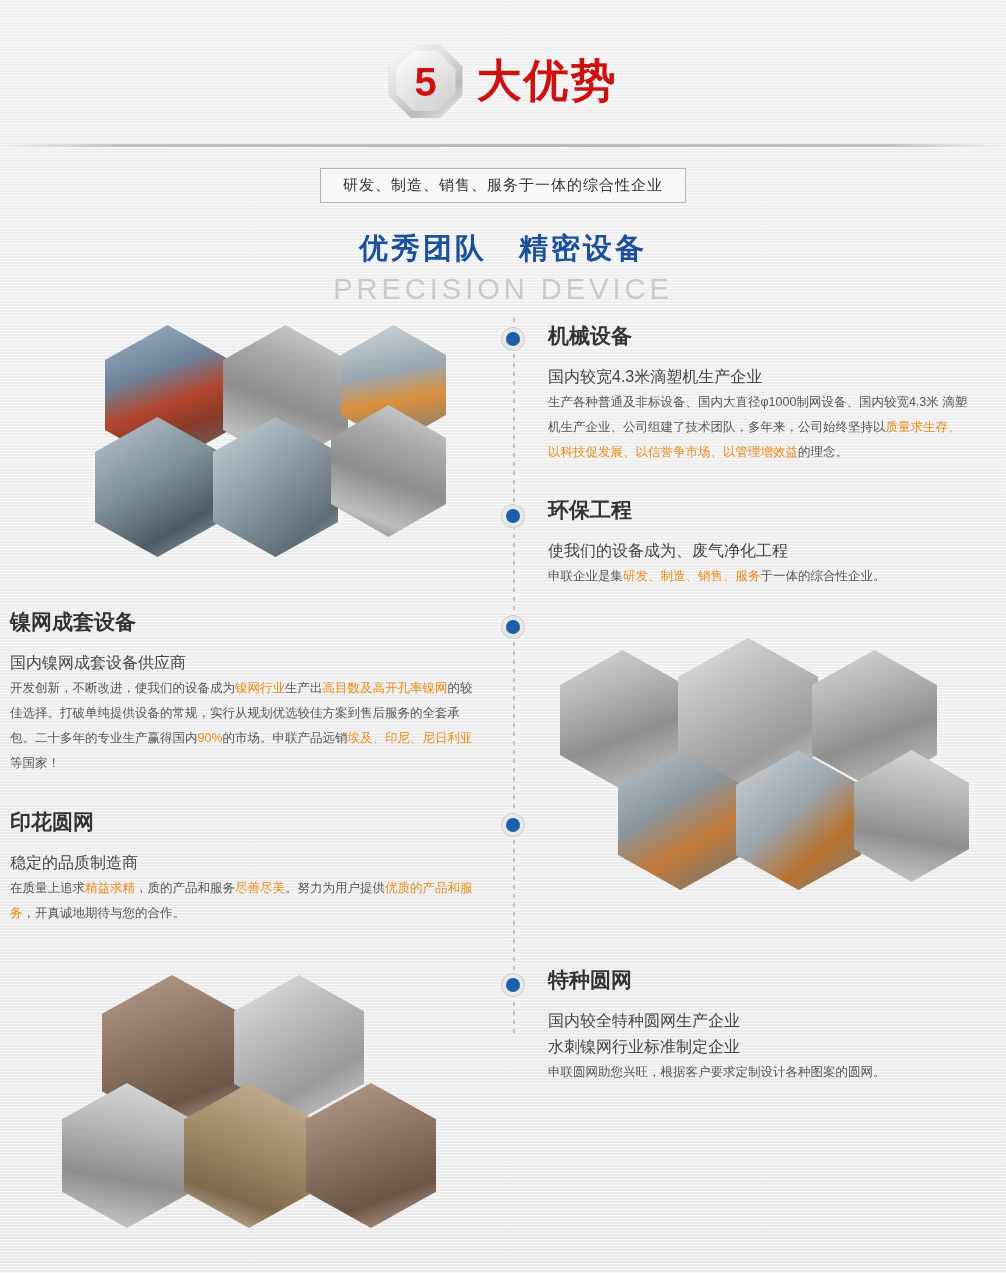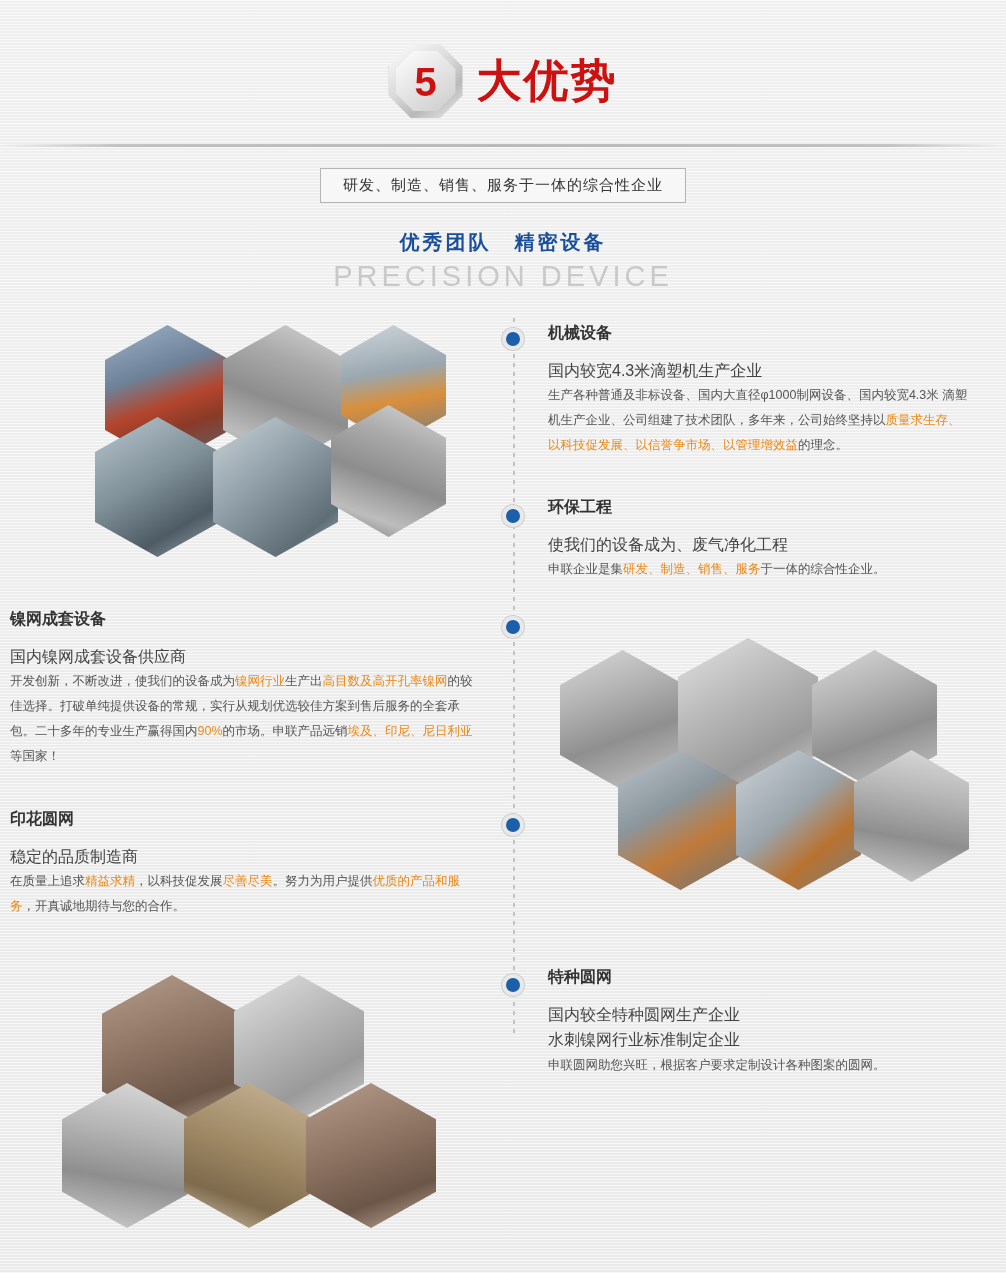--- a/index.html
+++ b/index.html
@@ -109,21 +109,21 @@
     padding: 7px 22px;
     font-size: 15px;
     color: #333;
     letter-spacing: 1px;
   }
   .section-title {
     text-align: center;
     margin-top: 26px;
   }
   .section-title .cn {
-    font-size: 20px;
+    font-size: 29px;
     font-weight: bold;
     color: #1a4f9c;
     letter-spacing: 3px;
   }
   .section-title .en {
     margin-top: 4px;
     font-size: 29px;
     color: #c9c9c9;
     letter-spacing: 4px;
     font-weight: normal;
@@ -147,21 +147,21 @@
     box-shadow: 0 0 0 4px #e9e9e9, 0 0 0 5px #cfcfcf;
     z-index: 3;
   }
 
   
   .block {
     position: absolute;
     z-index: 2;
   }
   .b-title {
-    font-size: 16px;
+    font-size: 21px;
     font-weight: bold;
     color: #333333;
     line-height: 1.35;
   }
   .b-sub {
     font-size: 16px;
     color: #444444;
     line-height: 1.6;
     margin-top: 14px;
   }
@@ -287,21 +287,21 @@
     <div class="b-sub">国内镍网成套设备供应商</div>
     <div class="b-body">
       <span>开发创新，不断改进，使我们的设备成为</span><span class="hl-orange">镍网行业</span><span>生产出</span><span class="hl-orange">高目数及高开孔</span><span class="hl-orange">率镍网</span><span>的较佳选择。打破单纯提供设备的常规，实行从规划优选较佳方案</span><span>到售后服务的全套承包。二十多年的专业生产赢得国内</span><span class="hl-orange">90%</span><span>的市场。申联</span><span>产品远销</span><span class="hl-orange">埃及、印尼、尼日利亚</span><span>等国家！</span>
     </div>
   </div>
 
   <div class="block right-align" style="left:10px; top:808px; width:468px;">
     <div class="b-title">印花圆网</div>
     <div class="b-sub">稳定的品质制造商</div>
     <div class="b-body">
-      <span>在质量上追求</span><span class="hl-orange">精益求精</span><span>，以科技促发展</span><span class="hl-orange">尽善尽美</span><span>。努力为用户提供</span><span class="hl-orange">优</span><span class="hl-orange">质的产品和服务</span><span>，开真诚地期待与您的合作。</span>
+      <span>在质量上追求</span><span class="hl-orange">精益求精</span><span>，质的产品和服务</span><span class="hl-orange">尽善尽美</span><span>。努力为用户提供</span><span class="hl-orange">优</span><span class="hl-orange">质的产品和服务</span><span>，开真诚地期待与您的合作。</span>
     </div>
   </div>
 
   <div class="hexcluster" style="left:560px; top:638px; width:400px; height:260px;">
     <div class="hex" style="left:0px;   top:12px;  width:125px; height:140px;">
         <div class="inner ph6"></div>
       </div>
     <div class="hex" style="left:118px; top:0px;   width:140px; height:155px;">
         <div class="inner ph7"></div>
       </div>

